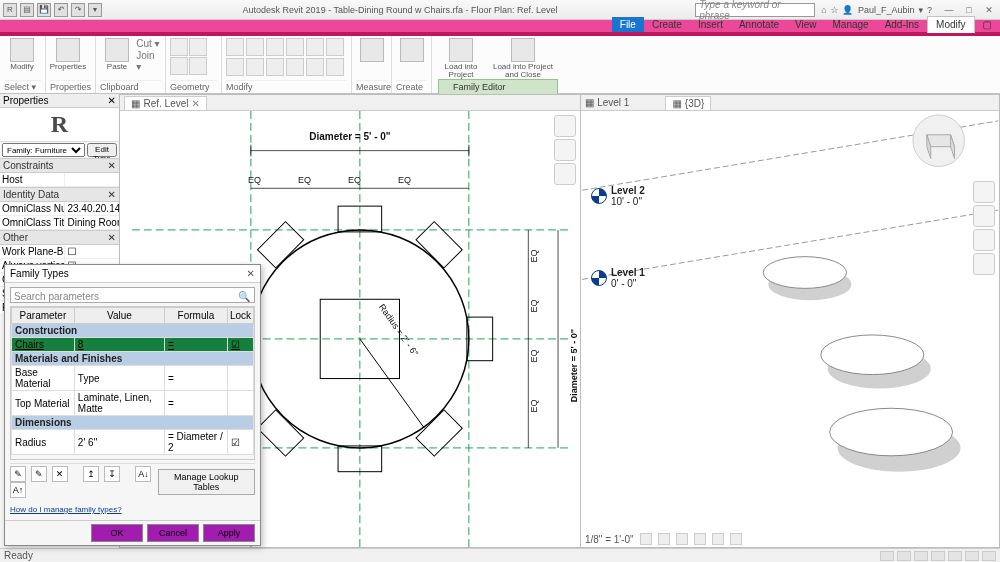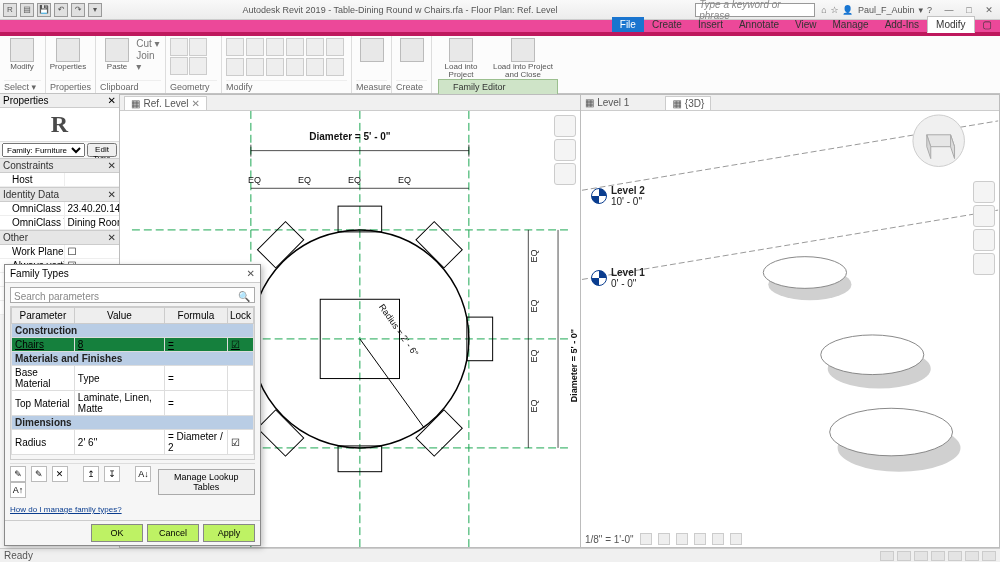--- a/index.html
+++ b/index.html
@@ -39,21 +39,21 @@
   
   .props { width:120px; background:#f6f6f6; border-right:1px solid #bcbcbc; display:flex; flex-direction:column;}
   .props .hdr{background:#eee;border-bottom:1px solid #ccc;padding:1px 3px;font-size:9px;display:flex;justify-content:space-between;}
   .props .preview{height:34px;background:#fff;border-bottom:1px solid #ddd;display:flex;align-items:center;justify-content:center;}
   .props .preview .r{font-size:24px;font-weight:bold;color:#4a4a4a;font-family:Georgia,serif; text-shadow:1px 1px 0 #fff;}
   .props .famrow{display:flex;padding:1px 2px;gap:2px;}
   .props .famrow select{flex:1;font-size:8px;height:14px;}
   .props .famrow button{font-size:8px;height:14px;padding:0 2px;}
   .props .grp{background:#e6e6e6;border-top:1px solid #ccc;border-bottom:1px solid #ccc;padding:1px 3px;font-size:8px;color:#333;display:flex;justify-content:space-between;}
   .props .row{display:flex;border-bottom:1px solid #eee;background:#fff;font-size:8px;}
-  .props .row .k{width:55%;padding:1px 12px;border-right:1px solid #eee;overflow:hidden;white-space:nowrap;}
+  .props .row .k{width:55%;padding:1px 2px;border-right:1px solid #eee;overflow:hidden;white-space:nowrap;}
   .props .row .v{flex:1;padding:1px 2px;overflow:hidden;white-space:nowrap;}
   .view{flex:1;position:relative;background:#fff;border:1px solid #bcbcbc;margin-left:-1px;}
   .view .tabrow{height:16px;background:#f0f0f0;border-bottom:1px solid #ccc;display:flex;align-items:center;padding:0 4px;gap:6px;font-size:9px;color:#555;}
   .view .tabrow .vtab{background:#fff;border:1px solid #ccc;border-bottom:none;padding:1px 6px;display:flex;gap:3px;align-items:center;}
   .view .tabrow .vtab .x{color:#888;cursor:default;}
   .view .canvas{position:absolute;top:16px;left:0;right:0;bottom:0;overflow:hidden;}
   .navicons{position:absolute;right:4px;top:4px;display:flex;flex-direction:column;gap:2px;}
   .navicons div{width:22px;height:22px;background:#f4f4f4;border:1px solid #ccc;border-radius:3px;}
 
   
@@ -78,21 +78,21 @@
   .dlg table{width:100%;border-collapse:collapse;font-size:8px;}
   .dlg th{background:#eee;border:1px solid #ccc;padding:2px;font-weight:normal;}
   .dlg td{border:1px solid #ddd;padding:1px 3px;background:#fff;height:13px;}
   .dlg tr.grp td{background:#b9cde5;font-weight:bold;color:#222;}
   .dlg tr.sel td{background:#15803d;text-decoration:underline;}
   .dlg .toolrow{display:flex;justify-content:space-between;align-items:center;padding:2px 0;border-top:1px solid #ddd;}
   .dlg .toolrow .ib{width:16px;height:16px;border:1px solid #bbb;background:#fff;display:inline-flex;align-items:center;justify-content:center;font-size:9px;margin-right:2px;}
   .dlg .mlt{font-size:9px;padding:2px 6px;border:1px solid #aaa;background:#f0f0f0;}
   .dlg .link{color:#0a3d8f;font-size:8px;text-decoration:underline;padding:2px 0;}
   .dlg .btnrow{display:flex;justify-content:flex-end;gap:4px;padding:3px 5px;border-top:1px solid #ccc;}
-  .dlg .btnrow button{width:52px;height:18px;font-size:9px;border:1px solid #888;background:#bef264;}
+  .dlg .btnrow button{width:52px;height:18px;font-size:9px;border:1px solid #888;background:#a21caf;}
 
   
   .status{position:absolute;left:0;right:0;bottom:0;height:14px;background:#f0f0f0;border-top:1px solid #ccc;display:flex;align-items:center;padding:0 4px;font-size:9px;color:#555;justify-content:space-between;}
   .status .ricons{display:flex;gap:3px;}
   .status .ricons span{width:14px;height:10px;background:#e4e4e4;border:1px solid #ccc;}
 
   .viewscale{position:absolute;left:4px;bottom:2px;font-size:8px;color:#555;display:flex;gap:6px;align-items:center;}
   .viewscale span.ico{width:12px;height:12px;background:#eee;border:1px solid #ccc;display:inline-block;}
 </style>
 </head>

